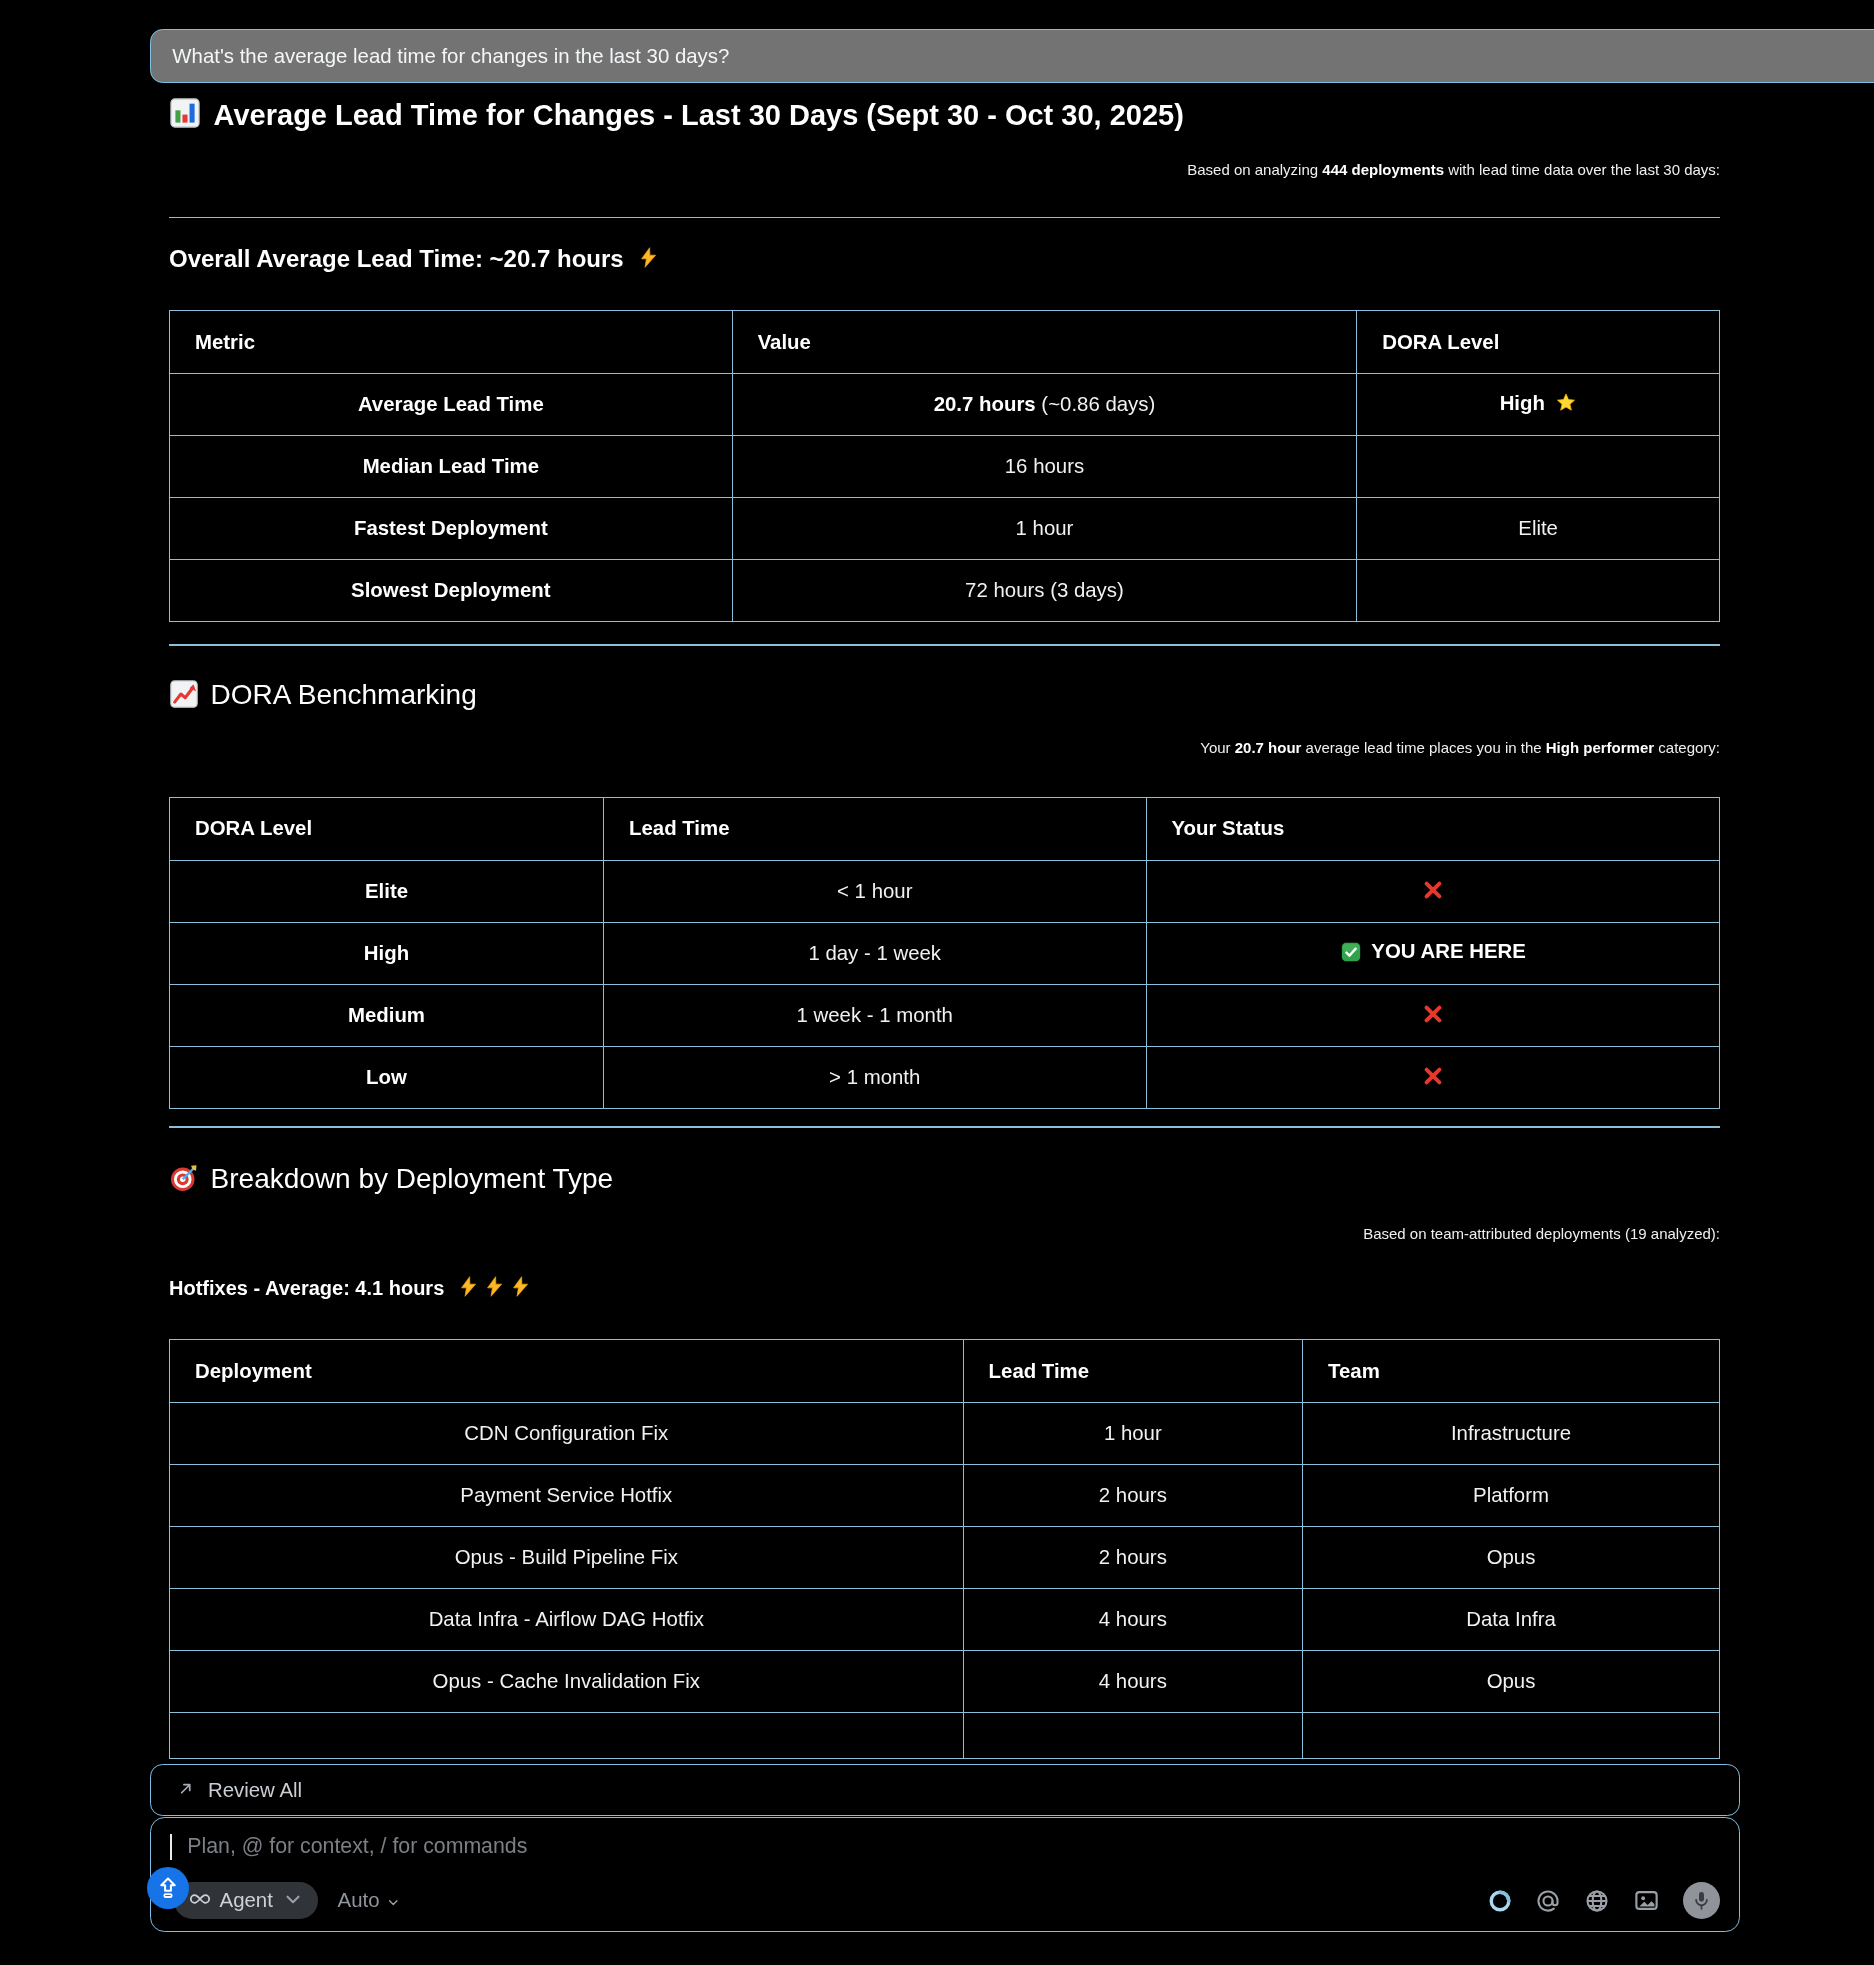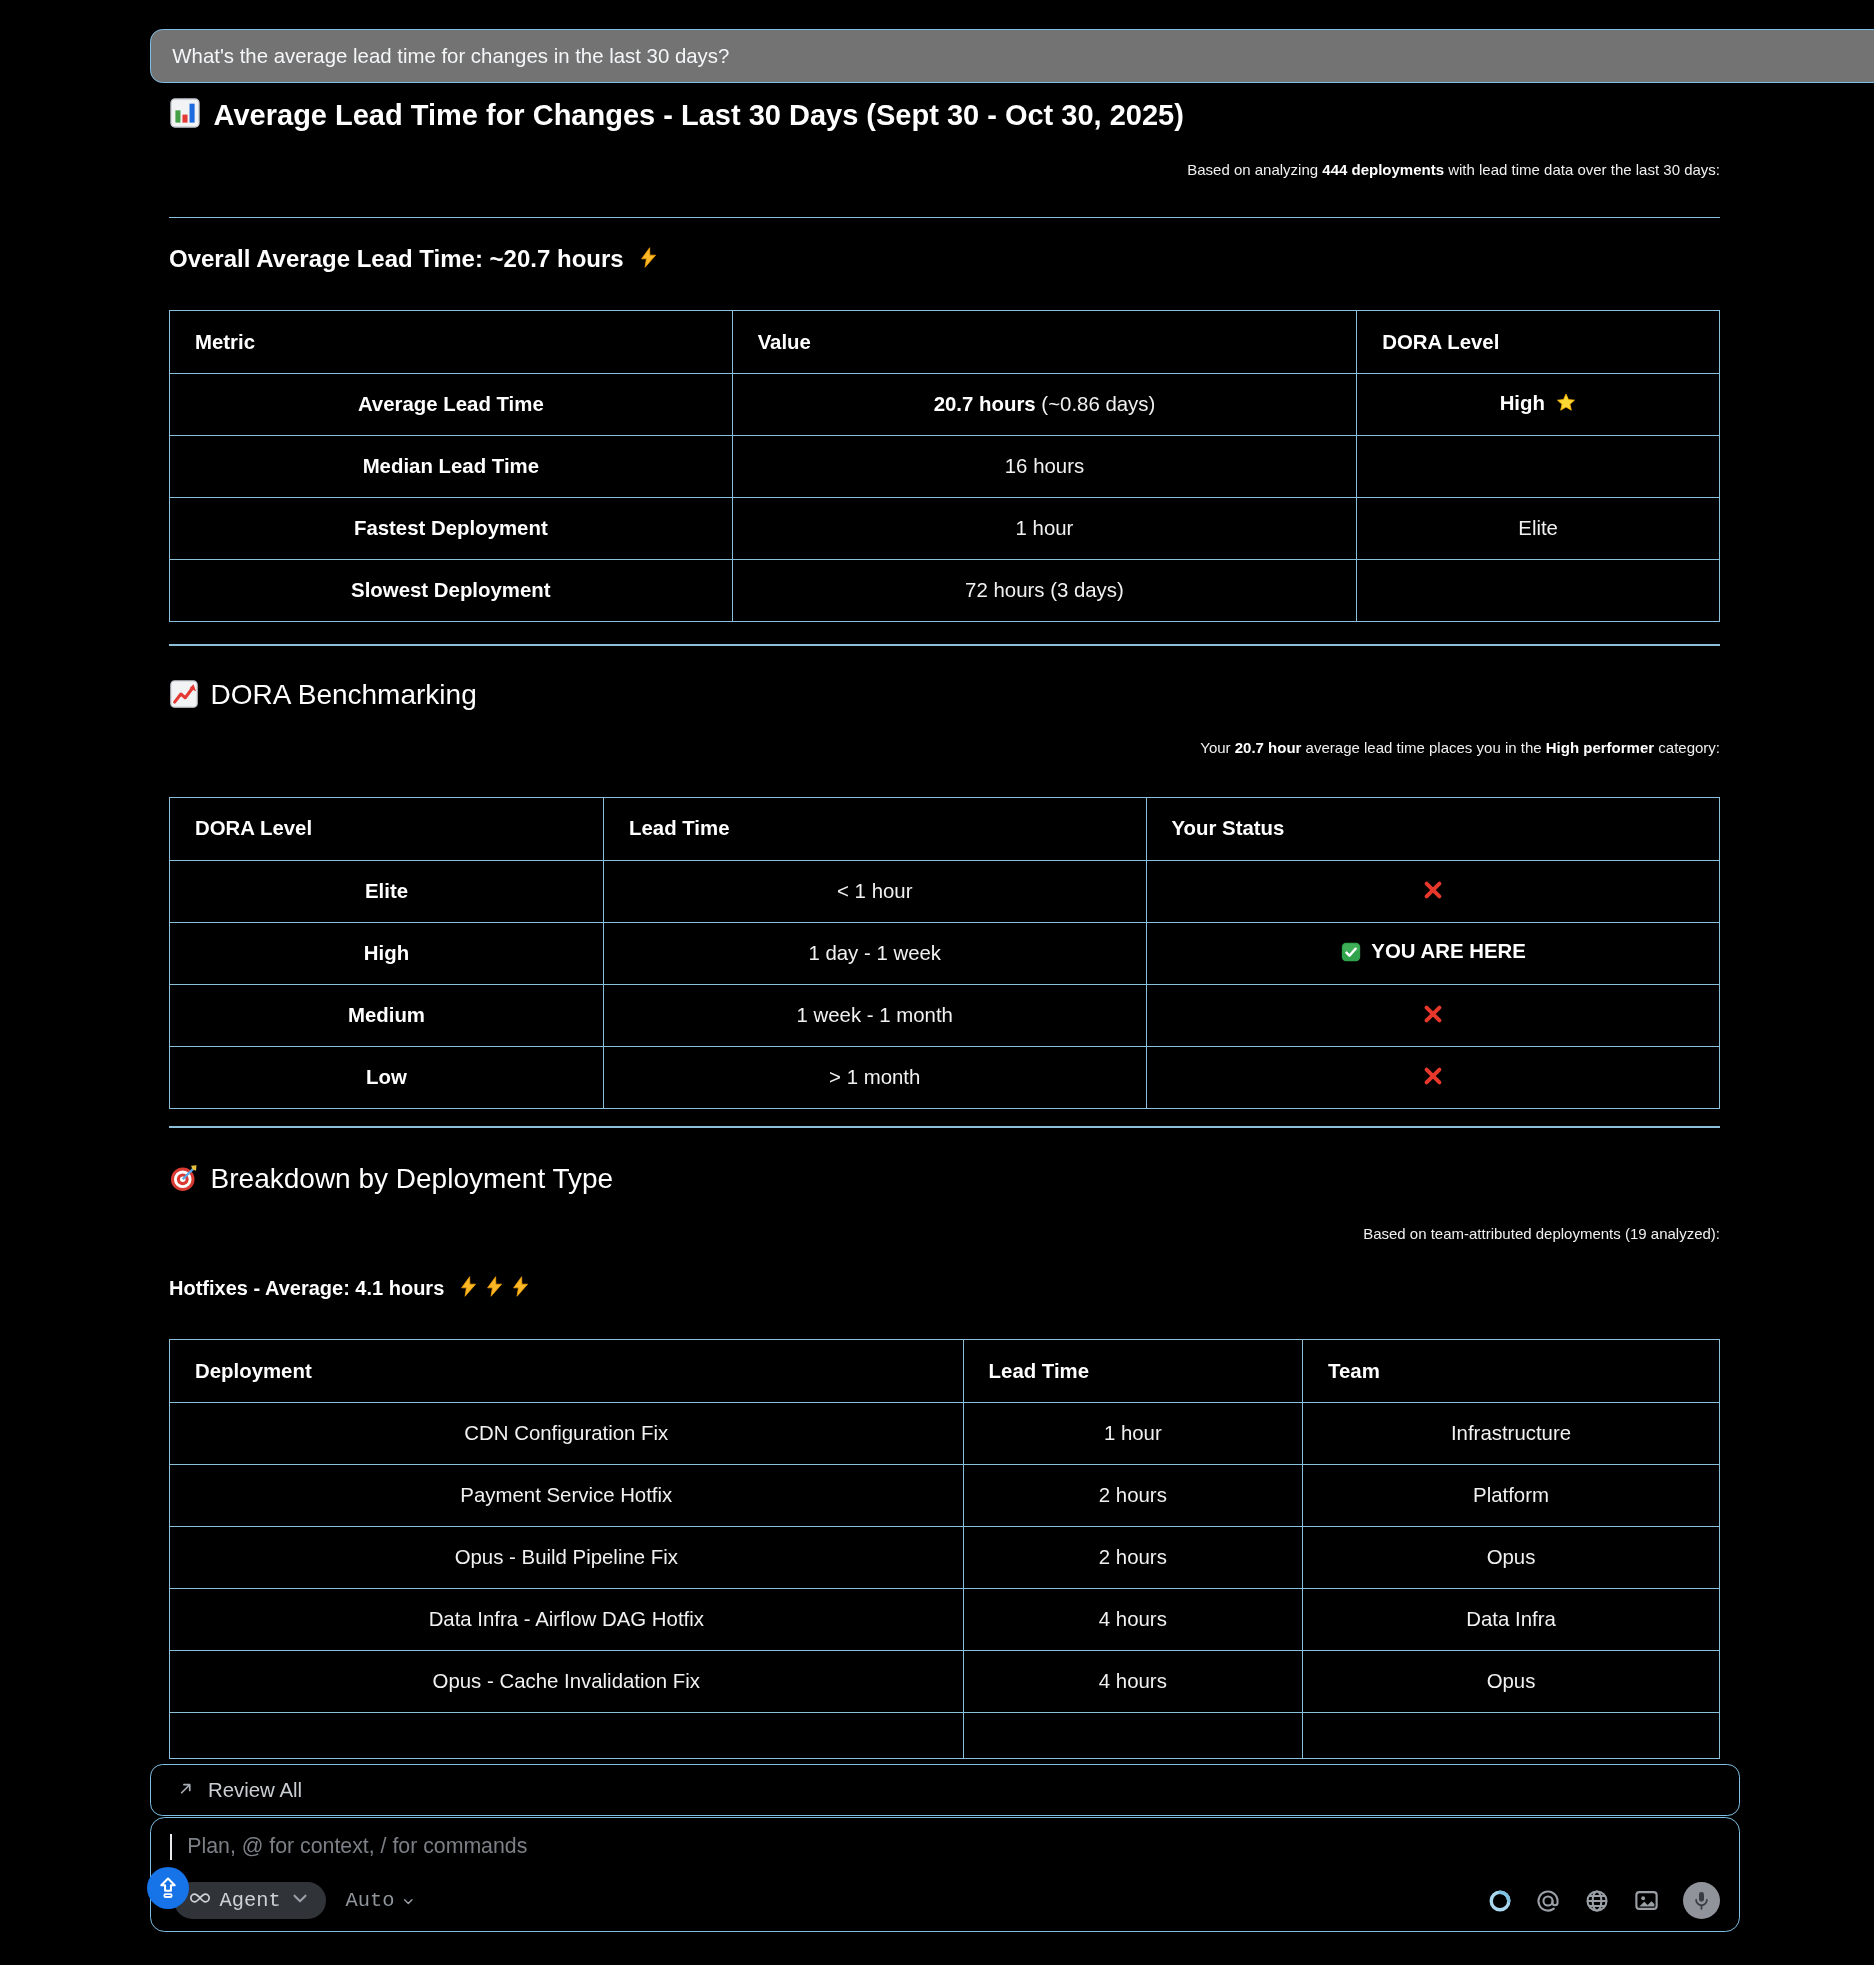--- a/index.html
+++ b/index.html
@@ -37,21 +37,21 @@
   
   .review-bar{position:absolute;left:150px;top:1764px;width:1590px;height:52px;box-sizing:border-box;
         background:#000;border:1.9px solid #7ebfe3;border-radius:12.6px;display:flex;align-items:center;
         gap:12.6px;padding:0 25px;font-size:20.4px;color:#caced3;z-index:5;cursor:pointer;}
   .review-bar .ic{font-size:19.4px;}
   .composer{position:absolute;left:150px;top:1817px;width:1590px;height:115px;box-sizing:border-box;
         background:#000;border:1.9px solid #7ebfe3;border-radius:14.6px;z-index:6;padding:15.5px 19.4px;}
   .input-line{display:flex;align-items:center;cursor:text;}
   .caret{width:1.9px;height:26px;background:#e8eaed;display:inline-block;}
   .placeholder{margin-left:15px;font-size:21.3px;color:#7c8086;}
-  .composer-bottom{position:absolute;left:19.4px;right:19.4px;bottom:11.6px;display:flex;align-items:center;gap:19.4px;font-family:Liberation Mono, monospace;}
+  .composer-bottom{position:absolute;left:19.4px;right:19.4px;bottom:11.6px;display:flex;align-items:center;gap:19.4px;}
   .mode-pill{display:flex;align-items:center;gap:8.7px;background:#303338;border-radius:18.4px;height:37px;
         padding:0 14.6px;font-size:20.4px;color:#ced2d6;margin-left:3.9px;cursor:pointer;}
   .mode-pill .ic{font-size:22px;}
   .chev{font-size:14.6px;}
   .model-select{display:flex;align-items:flex-end;gap:6.8px;font-size:20.4px;color:#8f959b;cursor:pointer;}
   .right-icons{margin-left:auto;display:flex;align-items:center;gap:23px;}
   .icon-btn{background:none;border:none;padding:0;margin:0;display:flex;align-items:center;
         justify-content:center;cursor:pointer;line-height:1;}
   .icon-btn svg{width:1em;height:1em;display:block;}
   .ib-ring{font-size:24px;}

